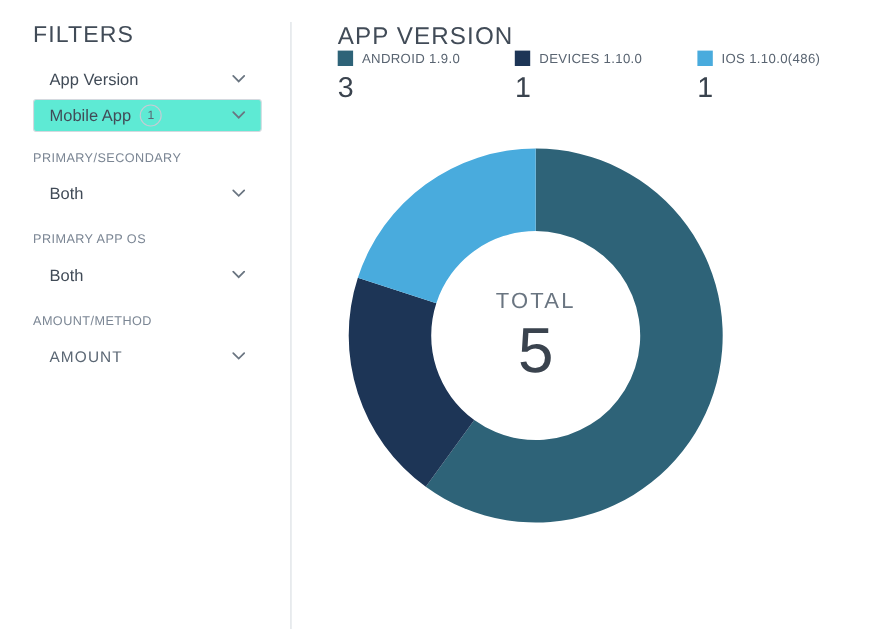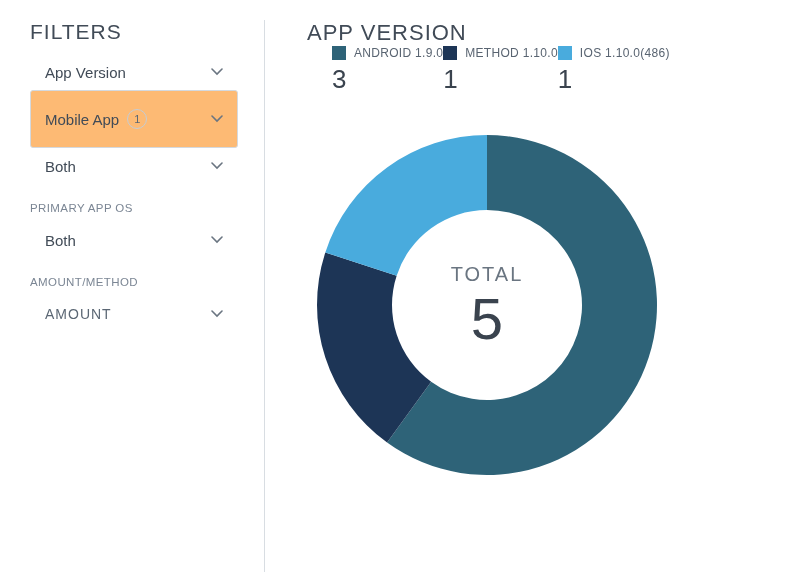--- a/index.html
+++ b/index.html
@@ -36,24 +36,24 @@
   .filter-label {
     font-size: 11.5px;
     letter-spacing: 0.4px;
     color: #7b8694;
     margin-top: 18px;
     margin-bottom: 8px;
     font-weight: 400;
   }
   .select {
     width: 100%;
-    height: 58px;
+    height: 30px;
     border: 1px solid #d4d9df;
     border-radius: 3px;
-    background: #fdba74;
+    background: #5eead4;
     padding: 0 14px;
     display: flex;
     align-items: center;
     justify-content: space-between;
     cursor: pointer;
     color: #414b57;
     font-size: 15px;
   }
   .select.borderless {
     border: 1px solid transparent;
@@ -84,21 +84,21 @@
     color: #414b57;
   }
   .chart-sub {
     font-size: 14px;
     color: #596471;
     margin-top: 6px;
     margin-bottom: 14px;
   }
   .legend-row {
     display: flex;
-    margin-left: 25px;
+    gap: 50px;
   }
   .legend-item .top {
     display: flex;
     align-items: center;
     gap: 8px;
     font-size: 12px;
     letter-spacing: 0.3px;
     color: #596471;
   }
   .swatch {
@@ -166,20 +166,21 @@
           <span class="val">
             <span>Mobile App</span>
             <span class="badge">1</span>
           </span>
           <span class="chev">
             <svg width="12" height="8" viewBox="0 0 12 8">
               <path d="M1 1 L6 6 L11 1" stroke="#6a7581" stroke-width="1.6" fill="none" stroke-linecap="round"></path>
             </svg>
           </span>
         </div>
+        <div class="filter-label">PRIMARY/SECONDARY</div>
         <div class="select borderless">
           <span class="val">
             <span>Both</span>
           </span>
           <span class="chev">
             <svg width="12" height="8" viewBox="0 0 12 8">
               <path d="M1 1 L6 6 L11 1" stroke="#6a7581" stroke-width="1.6" fill="none" stroke-linecap="round"></path>
             </svg>
           </span>
         </div>
@@ -215,21 +216,21 @@
         <div class="legend-item">
           <div class="top">
             <span class="swatch" style="background: rgb(46, 99, 120);"></span>
             <span>ANDROID 1.9.0</span>
           </div>
           <div class="legend-value">3</div>
         </div>
         <div class="legend-item">
           <div class="top">
             <span class="swatch" style="background: rgb(29, 53, 86);"></span>
-            <span>METHOD 1.10.0</span>
+            <span>DEVICES 1.10.0</span>
           </div>
           <div class="legend-value">1</div>
         </div>
         <div class="legend-item">
           <div class="top">
             <span class="swatch" style="background: rgb(73, 171, 221);"></span>
             <span>IOS 1.10.0(486)</span>
           </div>
           <div class="legend-value">1</div>
         </div>

